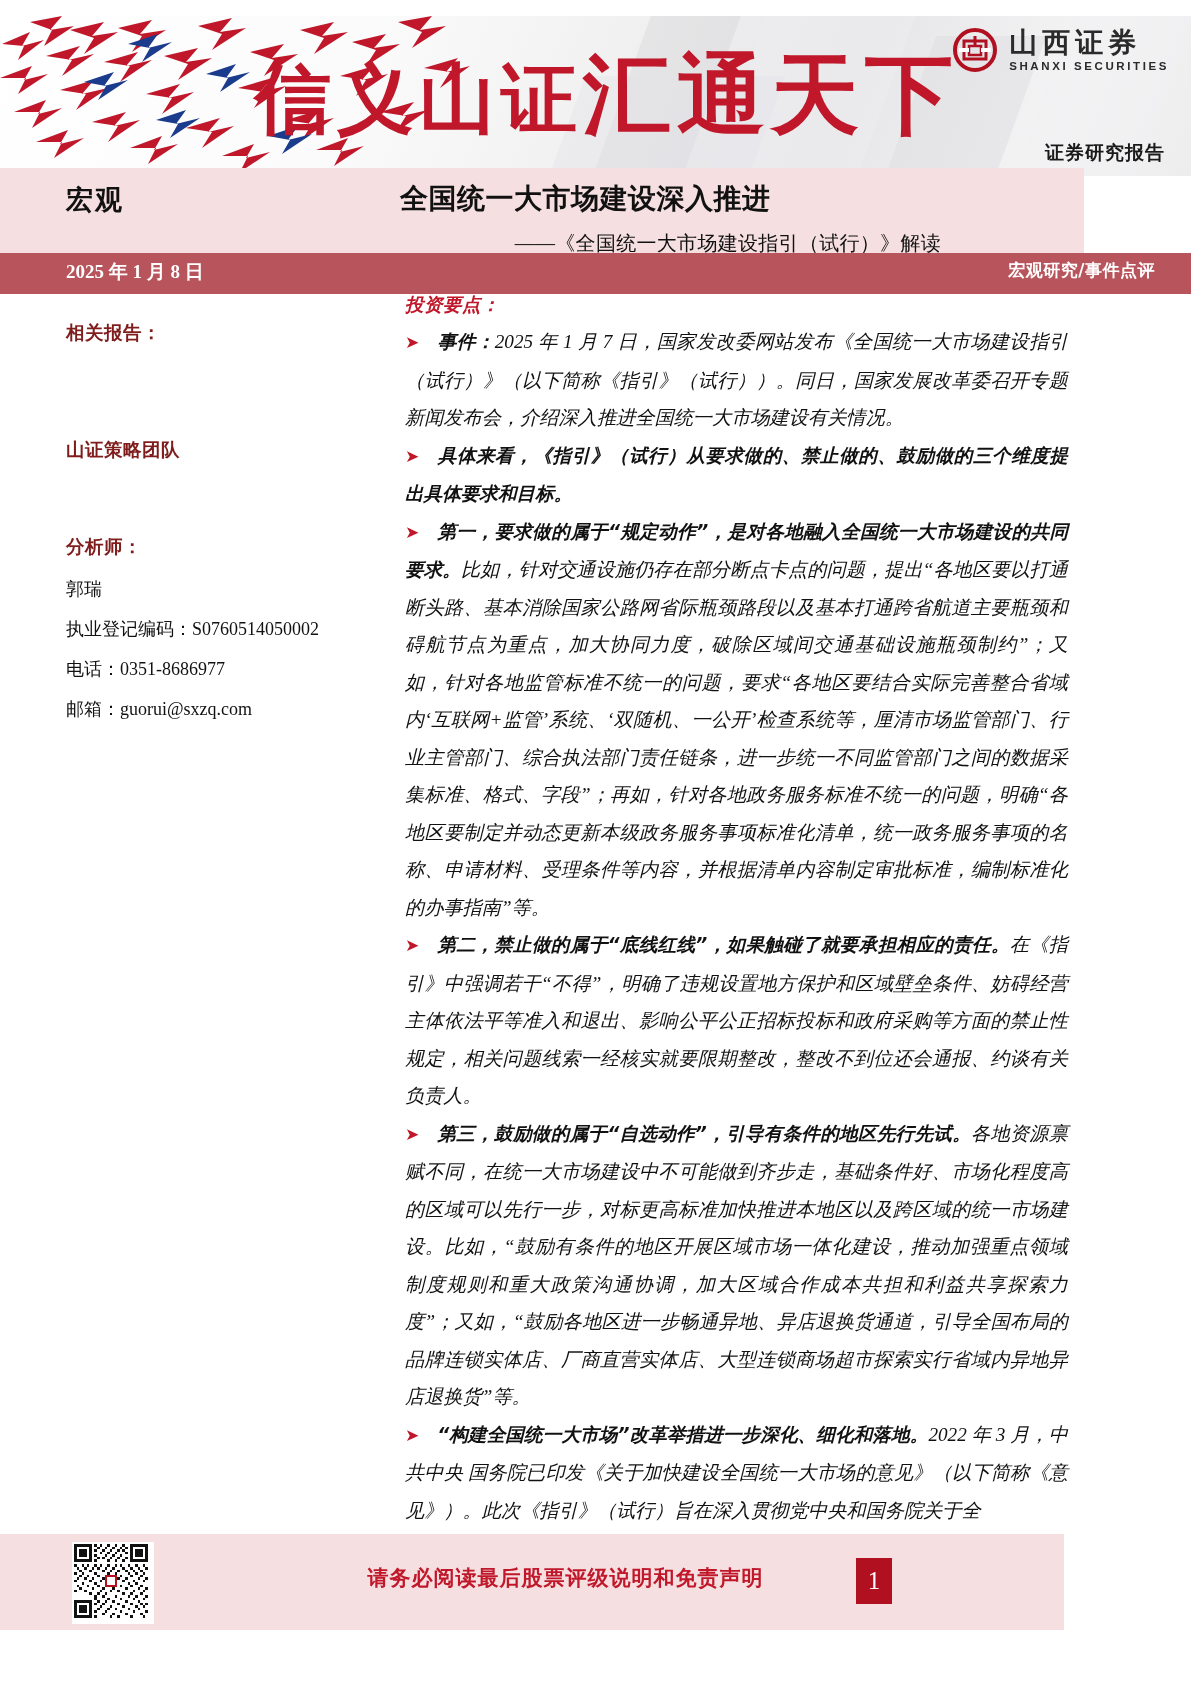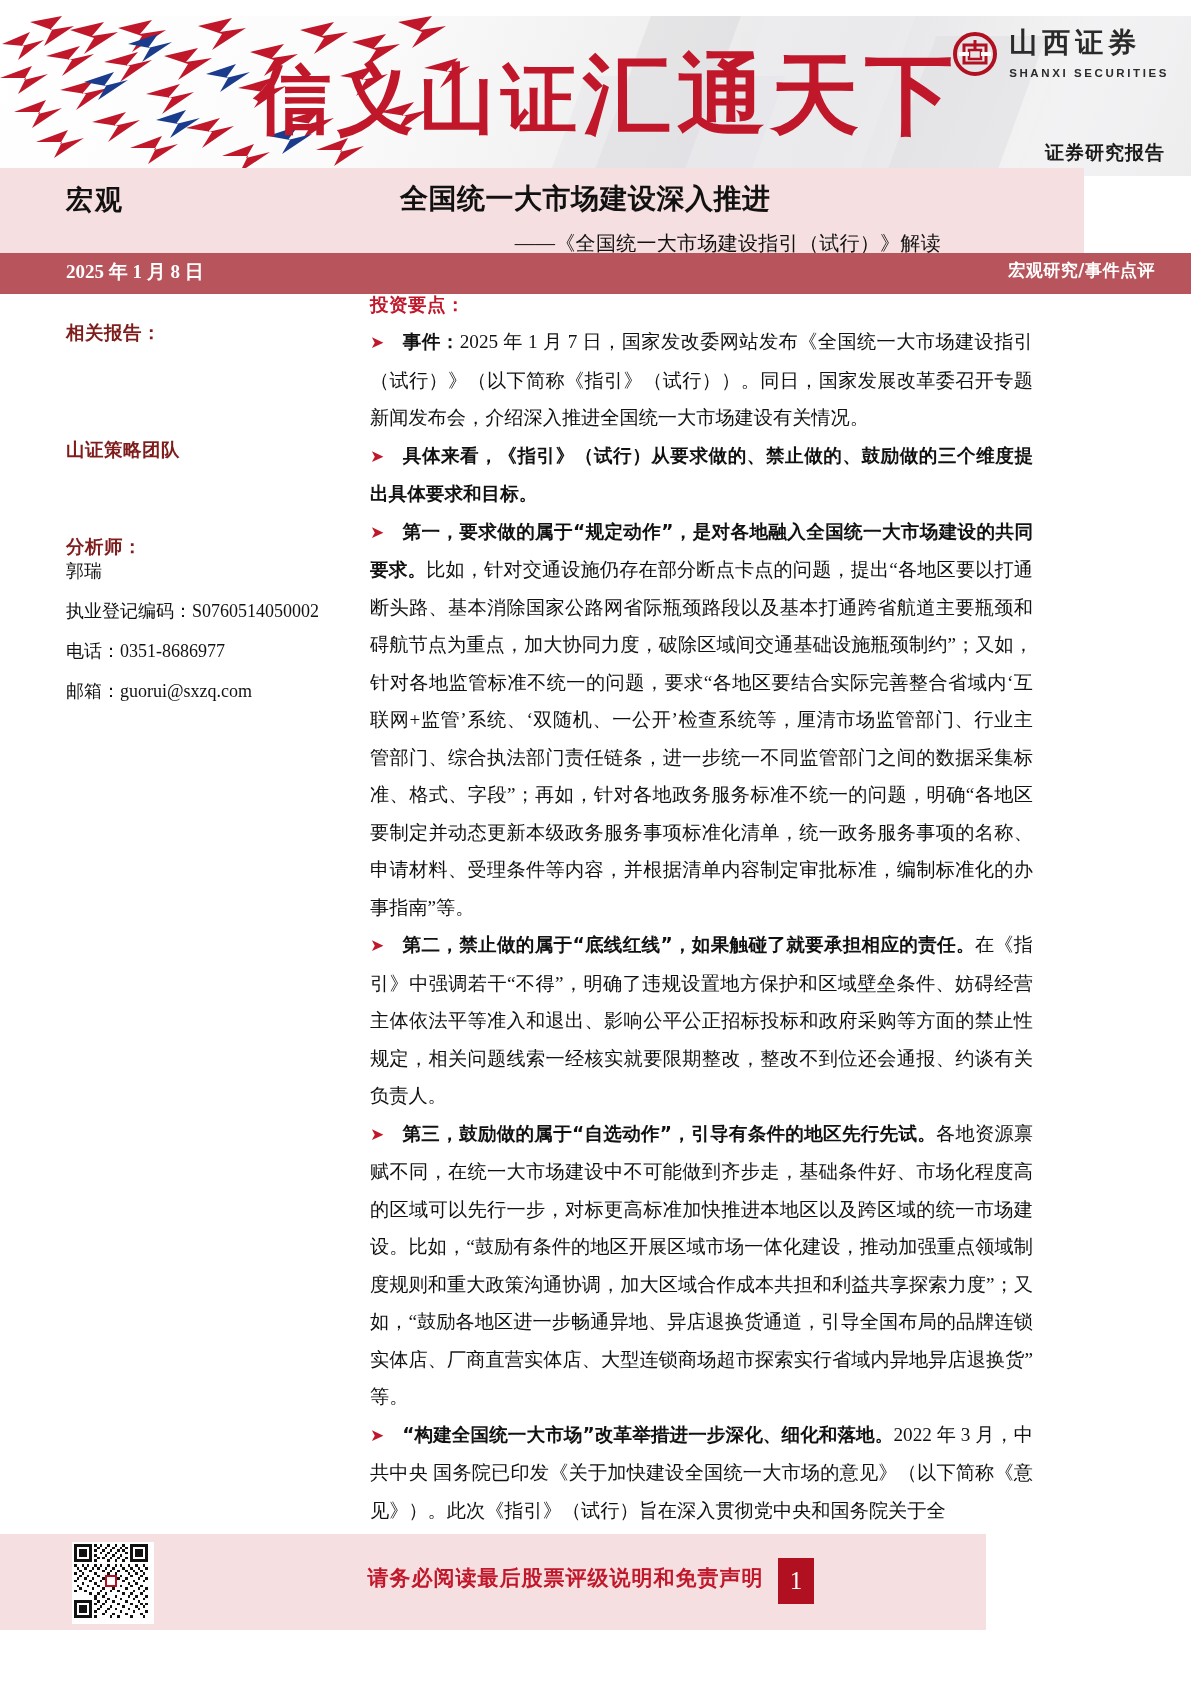--- a/index.html
+++ b/index.html
@@ -67,21 +67,21 @@
     color: #2a2a2a;
     letter-spacing: 5px;
     line-height: 1.05;
   }
   .logo-text-en {
     font-family: "Liberation Sans", sans-serif;
     font-size: 11.5px;
     font-weight: bold;
     color: #2a2a2a;
     letter-spacing: 2.6px;
-    margin-top: 10px;
+    margin-top: 2px;
   }
   .banner-sub {
     position: absolute;
     right: 26px; top: 124px;
     font-family: "DejaVu Sans", "Liberation Sans", sans-serif;
     font-size: 19px;
     font-weight: bold;
     color: #1a1a1a;
     letter-spacing: 1px;
   }
@@ -164,22 +164,23 @@
     font-family: "Liberation Serif", "DejaVu Serif", serif;
     font-size: 18px;
     color: #111;
     margin-bottom: 16px;
     white-space: nowrap;
   }
 
   
   .bodycol {
     position: absolute;
-    left: 370px; top: 292px;
+    left: 405px; top: 292px;
     width: 663px;
+    font-style: italic;
   }
   .body-heading {
     font-family: "DejaVu Sans", "Liberation Sans", sans-serif;
     font-size: 18.5px;
     font-weight: bold;
     color: #c0172a;
     margin-bottom: 6px;
     letter-spacing: 0.5px;
   }
   .para {
@@ -197,21 +198,21 @@
     font-family: "DejaVu Sans", "Liberation Sans", sans-serif;
     font-size: 17px;
     margin-right: 18px;
   }
   .b { font-family: "DejaVu Sans", "Liberation Sans", sans-serif; font-weight: bold; font-size: 18.6px; }
 
   
   .footer {
     position: absolute;
     left: 0; top: 1534px;
-    width: 986px; height: 96px;
+    width: 1064px; height: 96px;
     background: #f6dfe0;
   }
   .qr {
     position: absolute;
     left: 72px; top: 8px;
     width: 78px; height: 78px;
     background: #ffffff;
     padding: 2px;
   }
   .footer-note {
@@ -319,21 +320,21 @@
 <div class="datebar">
   <div class="date">2025 年 1 月 8 日</div>
   <div class="cat">宏观研究/事件点评</div>
 </div>
 
 <div class="sidebar">
   <div class="sb-heading">相关报告：</div>
   <div class="sb-gap-lg"></div>
   <div class="sb-heading">山证策略团队</div>
   <div class="sb-gap-md"></div>
-  <div class="sb-heading" style="">分析师：</div>
+  <div class="sb-heading" style="margin-bottom:18px">分析师：</div>
 
   <div>
     <div class="sb-line">郭瑞</div>
     <div class="sb-line">执业登记编码：S0760514050002</div>
     <div class="sb-line">电话：0351-8686977</div>
     <div class="sb-line">邮箱：guorui@sxzq.com</div>
   </div>
 
 </div>
 

